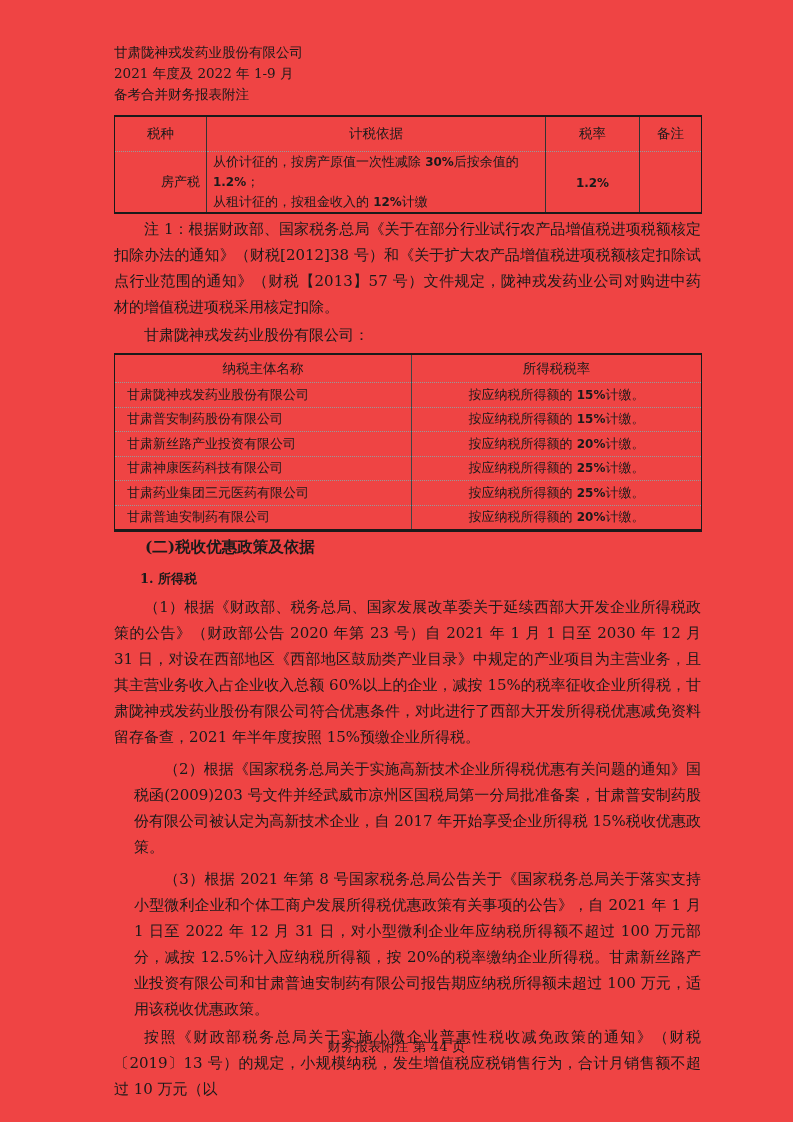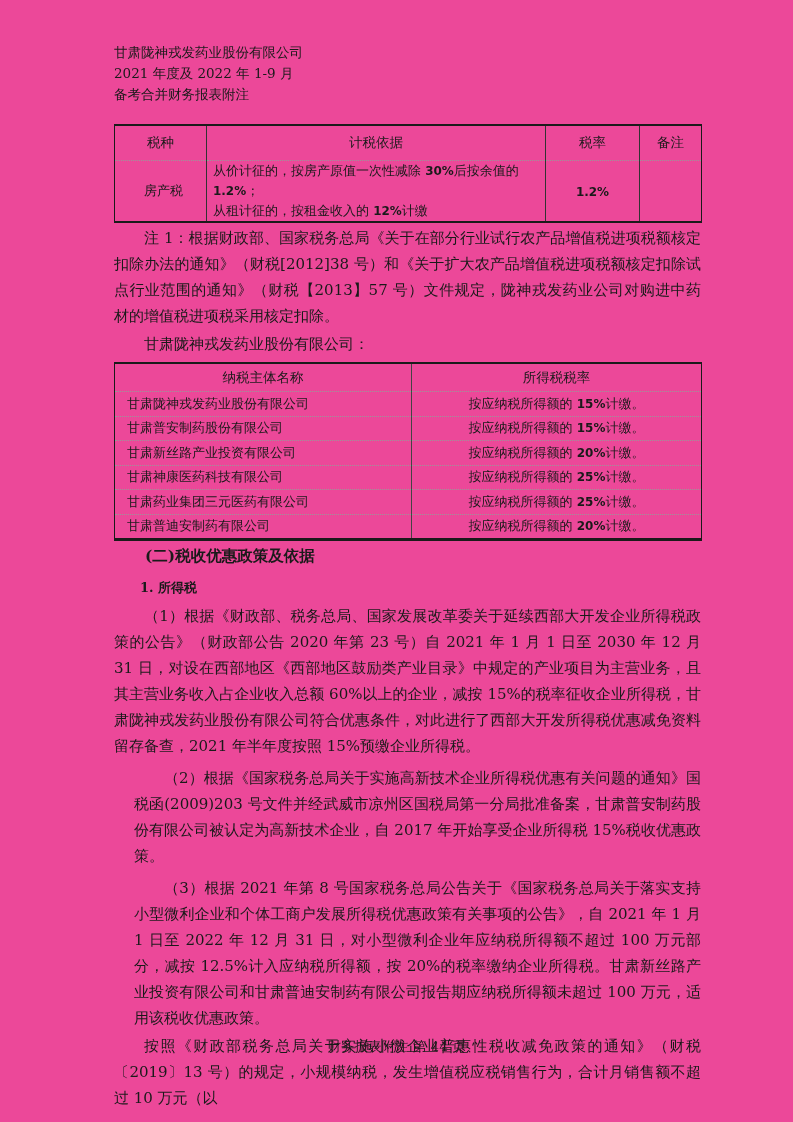--- a/index.html
+++ b/index.html
@@ -5,40 +5,40 @@
   html,body{margin:0;padding:0;}
   body{
     background:#ffffff;
     font-family:"DejaVu Serif","Liberation Serif",serif;
     color:#1a1a1a;
     -webkit-font-smoothing:antialiased;
   }
   .page{
     position:relative;
     width:793px;height:1122px;
-    background:#ec4899;
+    background:#ef4444;
     overflow:hidden;
   }
   .content{
     position:absolute;
     left:114px;top:42px;
     width:587px;
   }
   
   .doc-header{font-size:13.5px;line-height:21px;}
   
   table{border-collapse:collapse;table-layout:fixed;width:587px;}
-  .t1{margin-top:19px;border-top:2.5px solid #1a1a1a;border-bottom:2.5px solid #1a1a1a;
+  .t1{margin-top:10px;border-top:2.5px solid #1a1a1a;border-bottom:2.5px solid #1a1a1a;
       border-left:1.5px solid #1a1a1a;border-right:1.5px solid #1a1a1a;border-radius:9px;}
   .t1 th,.t1 td{border-left:1px solid #333;padding:0 6px;font-weight:normal;}
   .t1 th:first-child,.t1 td:first-child{border-left:none;}
   .t1 thead th{height:26px;text-align:center;font-size:13.5px;border-bottom:1px dotted #999;}
   .t1 thead th.note-head{vertical-align:top;padding-top:8px;}
   .t1 tbody td{height:40px;font-size:13px;}
-  .t1 .cell-left{text-align:center;padding-left:12px;}
+  .t1 .cell-left{text-align:right;padding-left:12px;}
   .t1 .cell-center{text-align:center;}
   .t1 .basis div{line-height:19px;}
   .t2{margin-top:5px;border-top:2.5px solid #1a1a1a;border-bottom:3px solid #1a1a1a;
       border-left:1.5px solid #1a1a1a;border-right:1.5px solid #1a1a1a;}
   .t2 th,.t2 td{border-left:1px solid #444;font-weight:normal;padding:0 6px;}
   .t2 th:first-child,.t2 td:first-child{border-left:none;}
   .t2 thead th{height:27px;text-align:center;font-size:13.5px;border-bottom:1px dotted #999;}
   .t2 tbody td{height:23.5px;font-size:13px;border-bottom:1px dotted #999;}
   .t2 tbody tr:last-child td{border-bottom:none;}
   .t2 .cell-left{text-align:left;padding-left:12px;}

